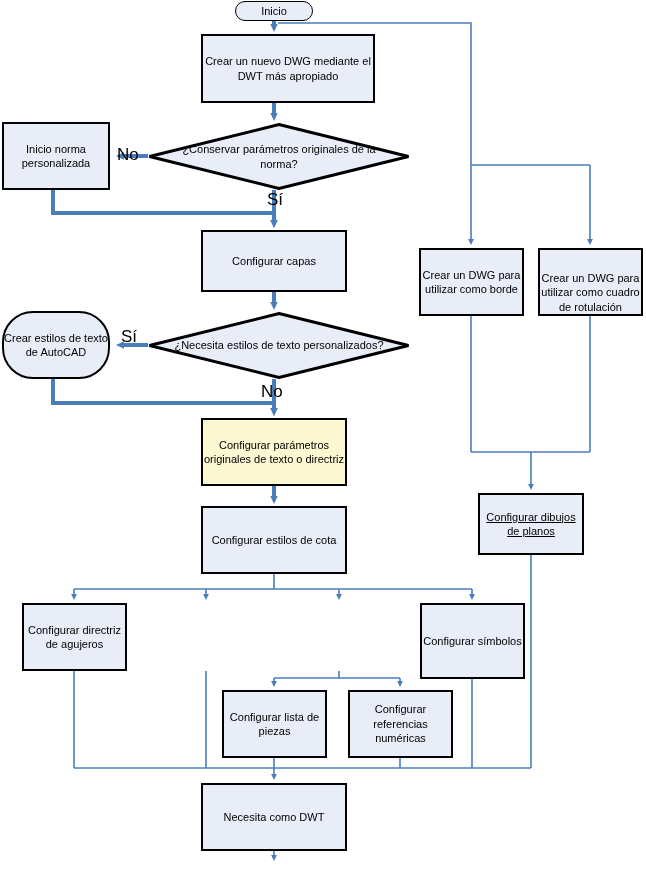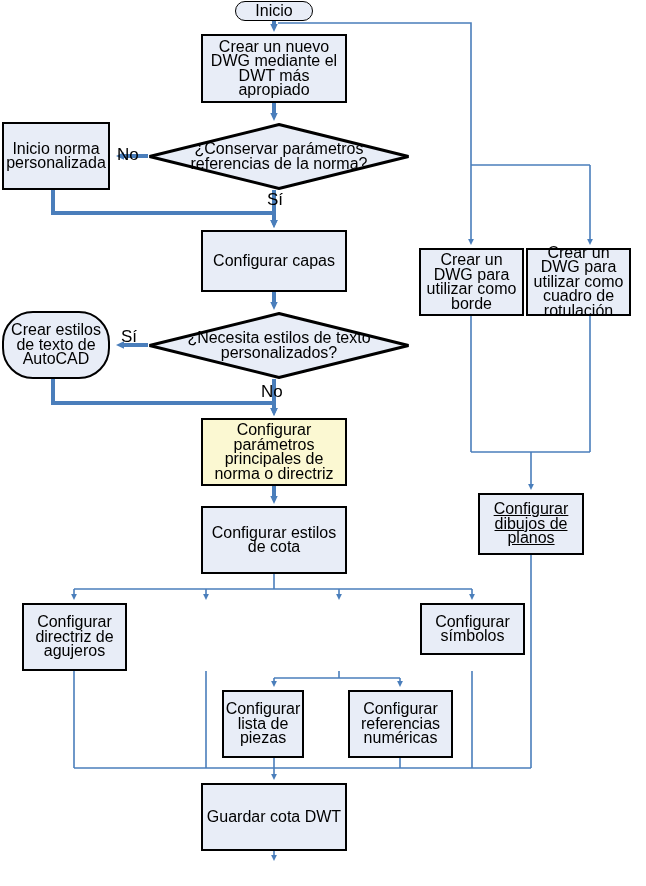--- a/index.html
+++ b/index.html
@@ -26,21 +26,21 @@
     pointer-events: none;
   }
   .node {
     position: absolute;
     box-sizing: border-box;
     display: flex;
     align-items: center;
     justify-content: center;
     text-align: center;
     color: #000000;
-    font-size: 16px;
+    font-size: 11px;
     line-height: 14.5px;
     z-index: 3;
   }
   .node.process {
     background: #e8edf7;
     border: 2px solid #000000;
   }
   .node.highlight {
     background: #fbf8d2;
     border: 2px solid #000000;
@@ -203,29 +203,29 @@
       <path d="M274,768 L274,777" marker-end="url(#arwthin)"></path>
 
       <path d="M274,851 L274,858" marker-end="url(#arwthin)"></path>
     </g>
   </svg>
 
   <div class="node terminator" style="left:235px; top:1px; width:78px; height:20px;">
     <span>Inicio</span>
   </div>
 
-  <div class="node process" style="left:201px; top:34px; width:146px; height:69px;">
+  <div class="node process" style="left:201px; top:34px; width:174px; height:69px;">
     <span>Crear un nuevo DWG mediante el DWT más apropiado</span>
   </div>
 
   <div class="node decision" style="left:148px; top:123px; width:262px; height:67px;">
     <svg class="dshape" viewBox="0 0 262 67" preserveAspectRatio="none">
       <polygon points="131,1.5 260.5,33.5 131,65.5 1.5,33.5" fill="#e8edf7" stroke="#000000" stroke-width="3" vector-effect="non-scaling-stroke"></polygon>
     </svg>
-    <span class="dtext">¿Conservar parámetros referencias de la norma?</span>
+    <span class="dtext">¿Conservar parámetros originales de la norma?</span>
   </div>
 
   <div class="node process" style="left:2px; top:122px; width:108px; height:68px;">
     <span>Inicio norma personalizada</span>
   </div>
 
   <div class="node process" style="left:201px; top:230px; width:146px; height:62px;">
     <span>Configurar capas</span>
   </div>
 
@@ -234,59 +234,59 @@
       <polygon points="131,1.5 260.5,33.5 131,65.5 1.5,33.5" fill="#e8edf7" stroke="#000000" stroke-width="3" vector-effect="non-scaling-stroke"></polygon>
     </svg>
     <span class="dtext">¿Necesita estilos de texto personalizados?</span>
   </div>
 
   <div class="node process" style="left:2px; top:311px; width:108px; height:68px;border-radius:31px;">
     <span>Crear estilos de texto de AutoCAD</span>
   </div>
 
   <div class="node highlight" style="left:201px; top:418px; width:146px; height:68px;">
-    <span>Configurar parámetros principales de norma o directriz</span>
+    <span>Configurar parámetros originales de texto o directriz</span>
   </div>
 
   <div class="node process" style="left:201px; top:506px; width:146px; height:68px;">
     <span>Configurar estilos de cota</span>
   </div>
 
   <div class="node process" style="left:22px; top:603px; width:105px; height:68px;">
     <span>Configurar directriz de agujeros</span>
   </div>
 
 
 
-  <div class="node process" style="left:420px; top:603px; width:105px; height:52px;">
+  <div class="node process" style="left:420px; top:603px; width:105px; height:76px;">
     <span>Configurar símbolos</span>
   </div>
 
-  <div class="node process" style="left:222px; top:690px; width:82px; height:68px;">
+  <div class="node process" style="left:222px; top:690px; width:105px; height:68px;">
     <span>Configurar lista de piezas</span>
   </div>
 
   <div class="node process" style="left:348px; top:690px; width:105px; height:68px;">
     <span>Configurar referencias numéricas</span>
   </div>
 
   <div class="node process" style="left:419px; top:248px; width:105px; height:68px;">
     <span>Crear un DWG para utilizar como borde</span>
   </div>
 
-  <div class="node process" style="left:526px; top:248px; width:105px; height:68px;">
+  <div class="node process" style="left:538px; top:248px; width:105px; height:68px;align-items:flex-end;">
     <span>Crear un DWG para utilizar como cuadro de rotulación</span>
   </div>
 
   <div class="node process" style="left:478px; top:493px; width:106px; height:62px;text-decoration:underline;">
     <span>Configurar dibujos de planos</span>
   </div>
 
   <div class="node process" style="left:201px; top:783px; width:146px; height:68px;">
-    <span>Guardar cota DWT</span>
+    <span>Necesita como DWT</span>
   </div>
 
   <div class="node terminator" style="left:237px; top:892px; width:76px; height:24px;justify-content:center;">
     <span>Fin</span>
   </div>
 
   <div class="edge-label" style="left:117px; top:149px;">No</div>
   <div class="edge-label" style="left:267px; top:194px;">Sí</div>
   <div class="edge-label" style="left:121px; top:331px;">Sí</div>
   <div class="edge-label" style="left:261px; top:386px;">No</div>

